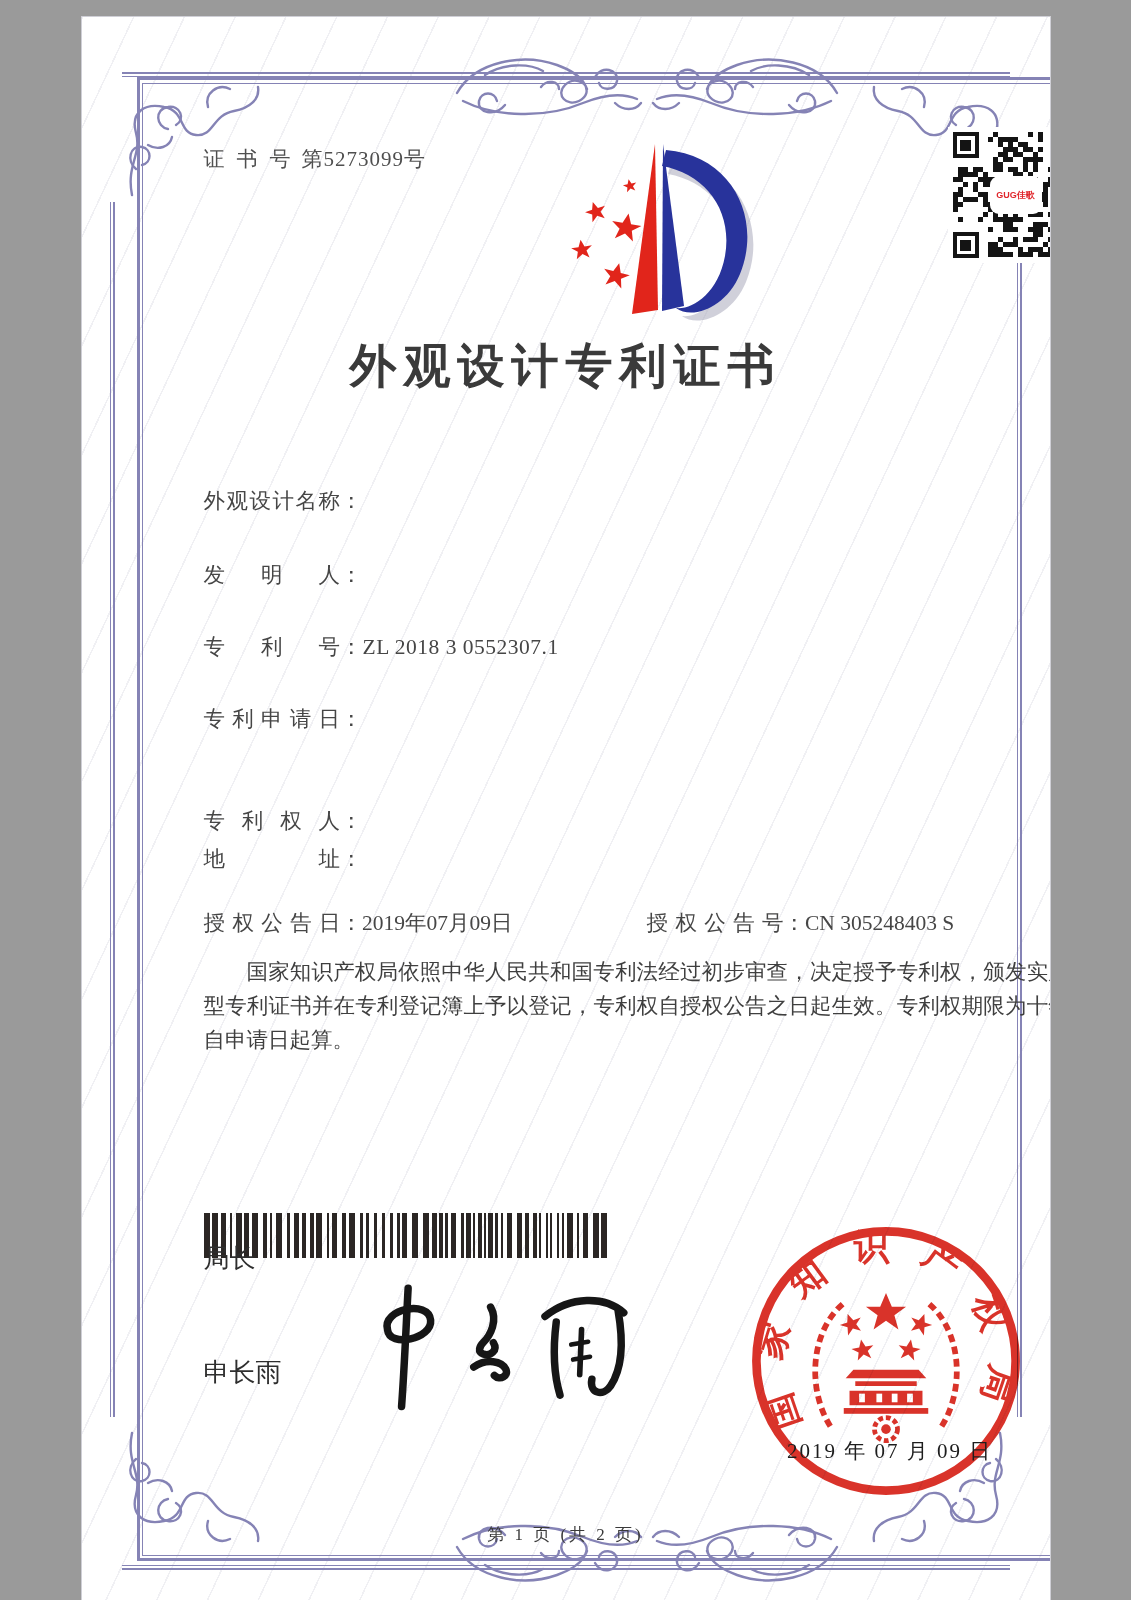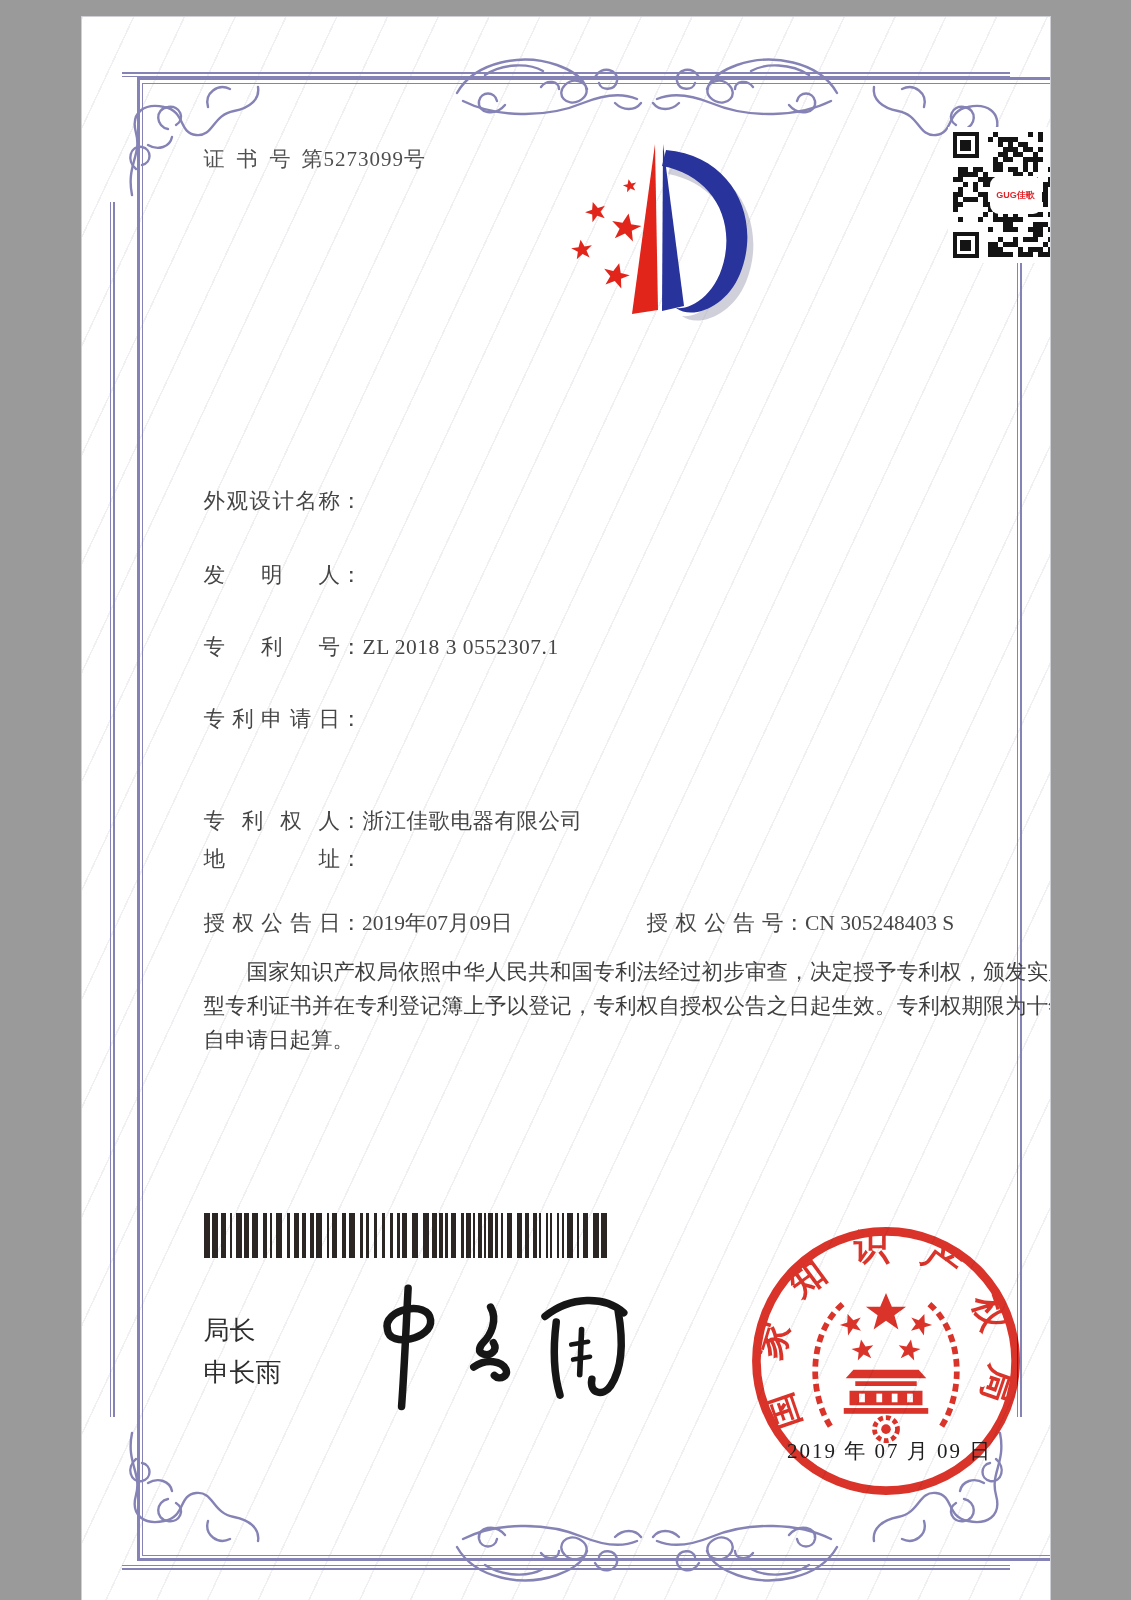--- a/index.html
+++ b/index.html
@@ -50,21 +50,21 @@
   .grant-row .g1{width:443px;display:flex;flex:none;}
   .grant-row .g2{flex:1;display:flex;}
   .grant-row .lab{display:block;width:137px;flex:none;text-align:justify;text-align-last:justify;}
   
   .body-text{position:absolute;left:122px;top:938px;width:888px;font-size:21.5px;
     color:#3f3f3f;line-height:34px;text-align:justify;}
   .body-text p{margin:0;text-indent:2em;}
   
   .barcode{position:absolute;left:122px;top:1196px;width:408px;height:45px;}
   .bar{position:absolute;top:0;height:45px;background:#2b2624;}
-  .director-label{position:absolute;left:122px;top:1296px;font-size:26px;color:#2e2e2e;
+  .director-label{position:absolute;left:122px;top:1224px;font-size:26px;color:#2e2e2e;
     font-family:"Liberation Sans","DejaVu Sans",sans-serif;}
   .director-name{position:absolute;left:122px;top:1338px;font-size:26px;color:#2e2e2e;
     font-family:"Liberation Sans","DejaVu Sans",sans-serif;}
   .signature{position:absolute;left:268px;top:1256px;}
   .seal{position:absolute;left:660px;top:1200px;opacity:.95;mix-blend-mode:multiply;}
   .seal-date{position:absolute;left:690px;top:1420px;width:236px;text-align:center;
     font-size:21px;letter-spacing:2px;color:#1d1d1d;z-index:5;}
   .footer{position:absolute;left:0;top:1506px;width:100%;text-align:center;
     font-size:17px;letter-spacing:3px;color:#3a3a3a;}
 </style>
@@ -356,20 +356,21 @@
       </div>
     <div class="qf tr">
         <div class="dot"></div>
       </div>
     <div class="qf bl">
         <div class="dot"></div>
       </div>
     <div class="qr-label">GUG佳歌</div>
   </div>
 
+  <div class="title">外观设计专利证书</div>
 
   <div class="field" style="top:468px">
     <span class="lab">外观设计名称</span>
       <span class="col">：</span>
   </div>
   <div class="field" style="top:542px">
     <span class="lab">发明人</span>
       <span class="col">：</span>
   </div>
   <div class="field" style="top:614px">
@@ -377,21 +378,20 @@
       <span class="col">：</span>
     <span class="val">ZL 2018 3 0552307.1</span>
   </div>
   <div class="field" style="top:686px">
     <span class="lab">专利申请日</span>
       <span class="col">：</span>
   </div>
   <div class="field" style="top:788px">
     <span class="lab">专利权人</span>
       <span class="col">：</span>
-    <span class="val">浙江佳歌电器有限公司</span>
   </div>
   <div class="field" style="top:826px">
     <span class="lab">地址</span>
       <span class="col">：</span>
   </div>
 
   <div class="grant-row">
     <div class="g1">
       <span class="lab">授权公告日</span>
         <span class="col">：</span>
@@ -505,14 +505,15 @@
       </g>
       <circle cx="150" cy="221" r="12" fill="none" stroke="#d7281e" stroke-width="5" stroke-dasharray="5 3"></circle>
       <circle cx="150" cy="221" r="5"></circle>
       <path d="M92,218 C68,180 70,118 108,88" fill="none" stroke="#d7281e" stroke-width="6" stroke-dasharray="8 5"></path>
       <path d="M208,218 C232,180 230,118 192,88" fill="none" stroke="#d7281e" stroke-width="6" stroke-dasharray="8 5"></path>
     </g>
   </svg>
 
   <div class="seal-date">2019 年 07 月 09 日</div>
 
+  <div class="footer">第 1 页 (共 2 页)</div>
 
 </div>
 
 </body></html>

